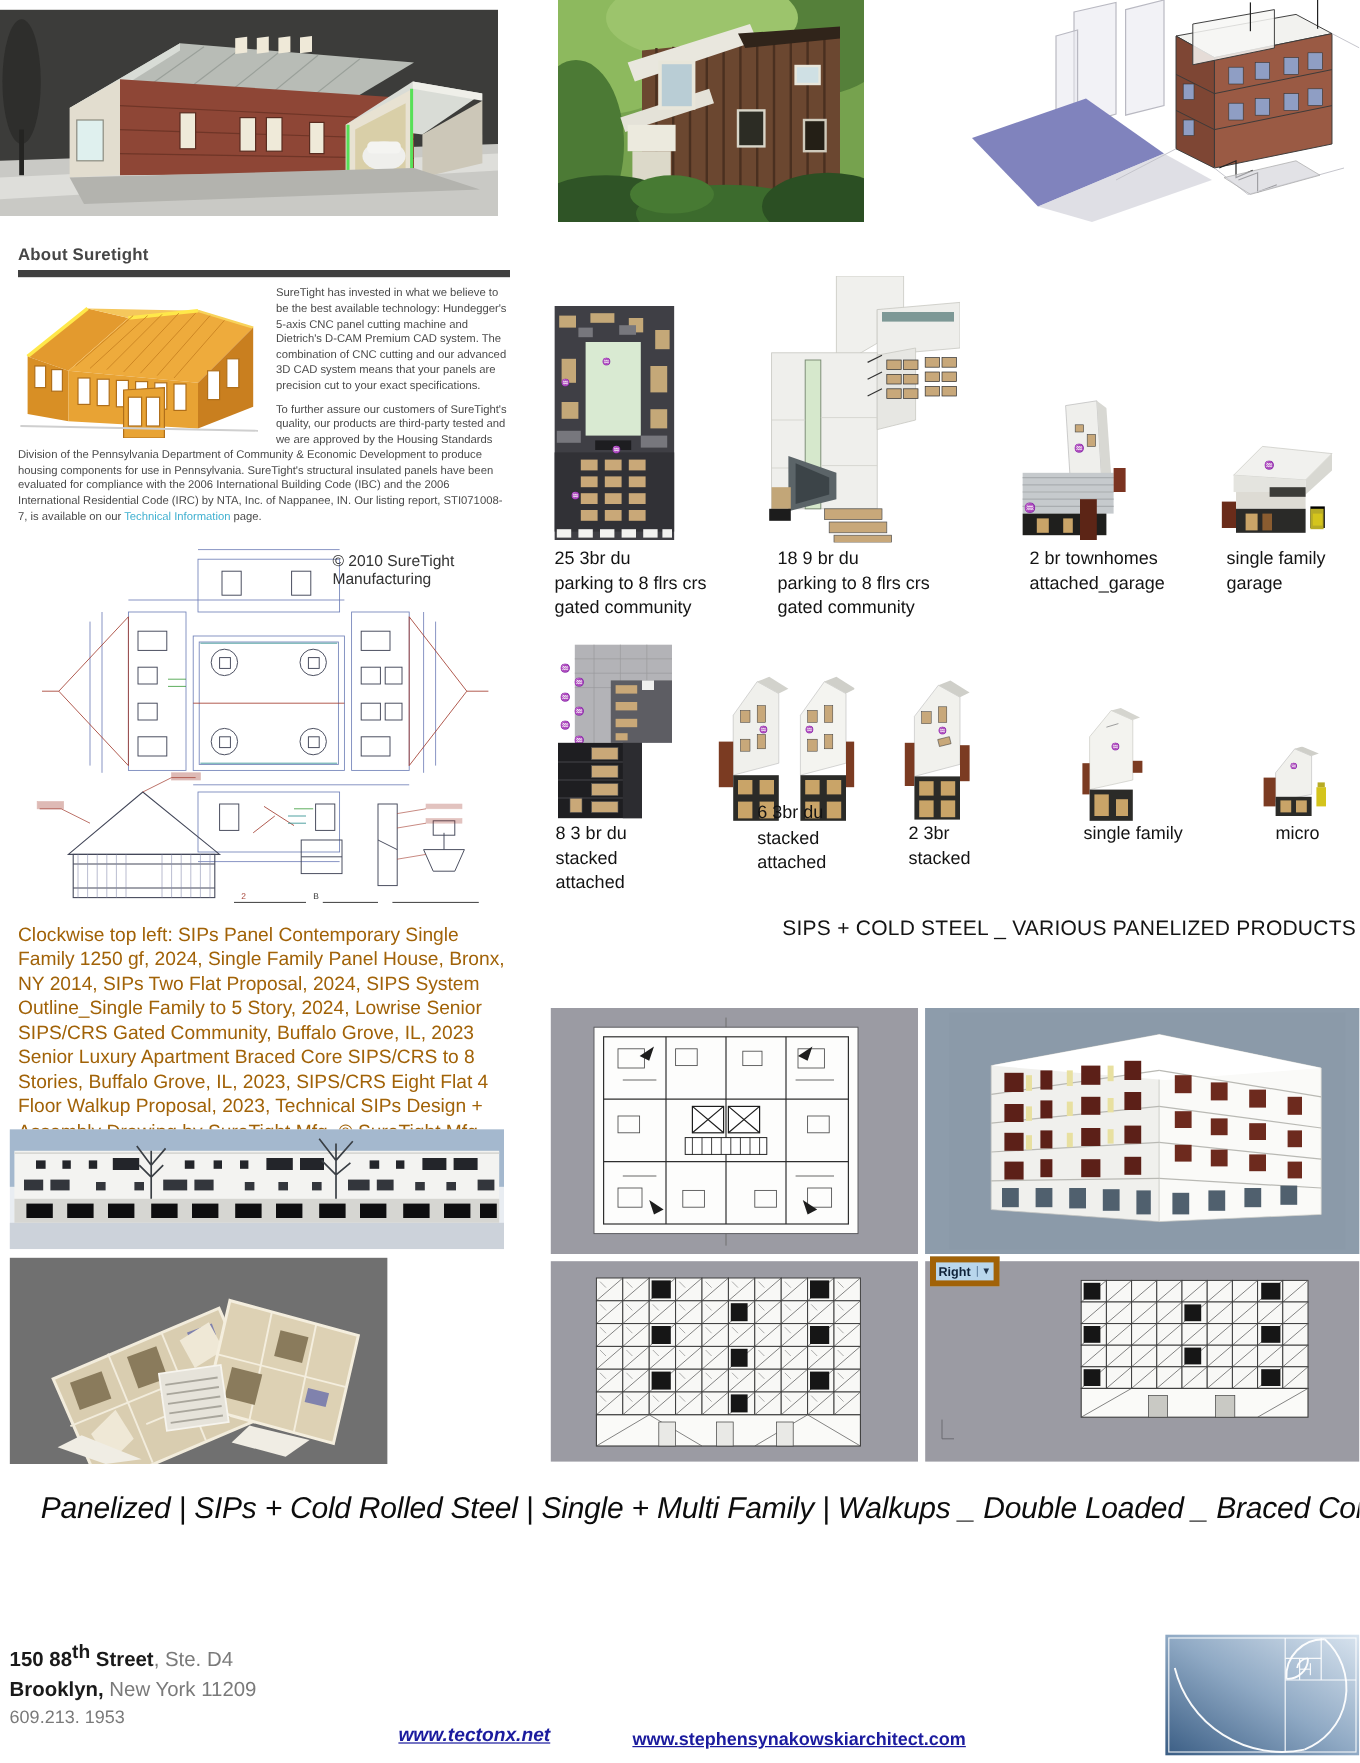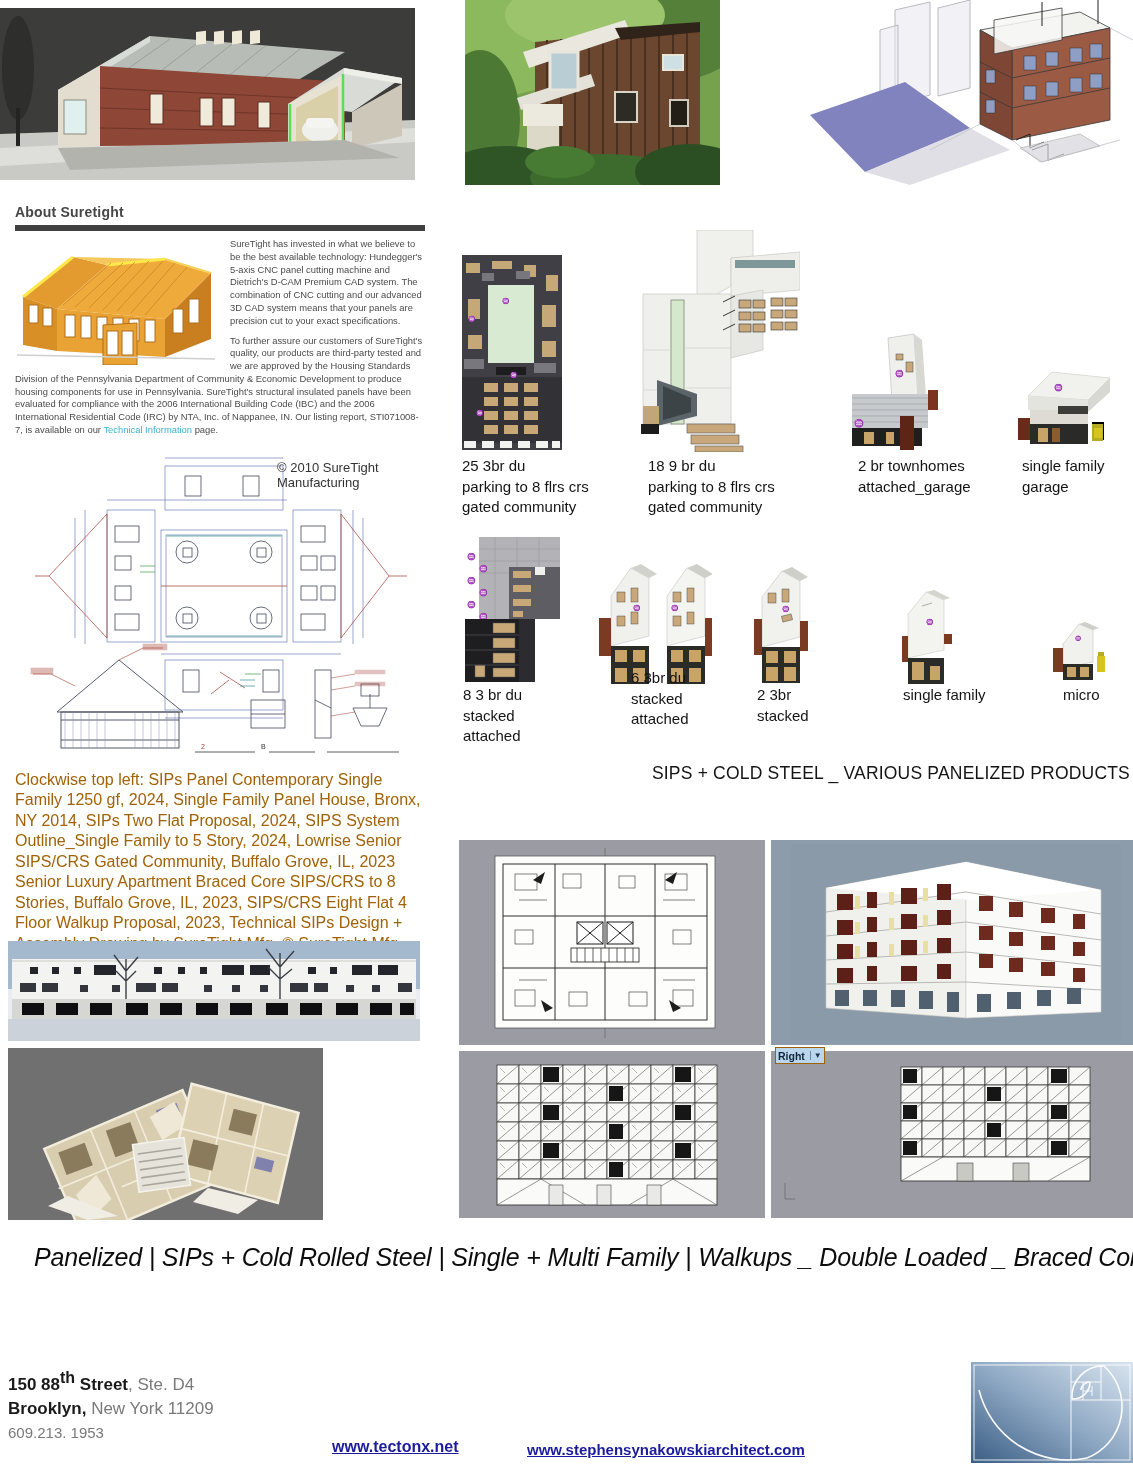--- a/index.html
+++ b/index.html
@@ -20,21 +20,21 @@
   .plabel{font-size:15px;line-height:1.38;color:#141414;white-space:pre-line;}
 
   .sips-heading{width:672px;text-align:right;font-size:17.5px;line-height:1.32;color:#141414;letter-spacing:.2px;}
 
   .clockwise{width:410px;font-size:16px;line-height:1.28;color:#a16207;}
 
   .credit{font-size:13px;color:#333;}
 
   
   .vp{position:absolute;}
-  .vp-chip{position:absolute;display:flex;align-items:center;height:15px;font-size:10.5px;font-weight:bold;color:#10233a;background:#b9d6ec;border:1px solid #a16207;padding:0 2px;}
+  .vp-chip{position:absolute;display:flex;align-items:center;height:15px;font-size:10.5px;font-weight:bold;color:#10233a;background:#b9d6ec;border:5px solid #a16207;padding:0 2px;}
   .vp-chip .chev{display:inline-block;margin-left:5px;border-left:1px solid #6c8cab;padding-left:3px;font-size:8px;color:#22364e;}
 
   .tagline{font-size:25px;font-style:italic;color:#0c0c0c;white-space:nowrap;letter-spacing:-0.2px;}
 
   .contact{font-size:17px;line-height:1.45;color:#1a1a1a;}
   .contact .b{font-weight:bold;}
   .contact .g{color:#7a7a7a;}
   .contact .phone{font-size:15px;color:#7a7a7a;}
   .contact sup{font-size:16px;}
   .weblink{font-weight:bold;color:#1b1b9e;text-decoration:underline;cursor:pointer;}
@@ -1029,21 +1029,21 @@
   </div>
 
   <div class="abs tagline" style="left:34px;top:1243px;">Panelized  | SIPs + Cold Rolled Steel | Single + Multi  Family | Walkups _ Double Loaded _ Braced Core</div>
 
   <div class="abs contact" style="left:8px;top:1366px;">
     <div><span class="b">150 88</span><sup class="b">th</sup><span class="b"> Street</span><span class="g">, Ste. D4</span></div>
     <div><span class="b">Brooklyn,</span><span class="g"> New York  11209</span></div>
     <div class="phone">609.213. 1953</div>
   </div>
 
-  <a id="link1" class="abs weblink" style="left:332px;top:1438px;">www.tectonx.net</a>
+  <a id="link1" class="abs weblink" style="left:332px;top:1438px;font-style:italic;">www.tectonx.net</a>
   <a id="link2" class="abs weblink" style="left:527px;top:1441px;">www.stephensynakowskiarchitect.com</a>
 
   <div class="abs" style="left:971px;top:1362px;">
     <svg width="162" height="101" viewBox="0 0 162 101">
       <defs>
         <linearGradient id="steel" x1="0" y1="1" x2="1" y2="0">
           <stop offset="0" stop-color="#3a5d84"></stop>
           <stop offset="0.5" stop-color="#8fa9c4"></stop>
           <stop offset="1" stop-color="#d9e4ef"></stop>
         </linearGradient>

